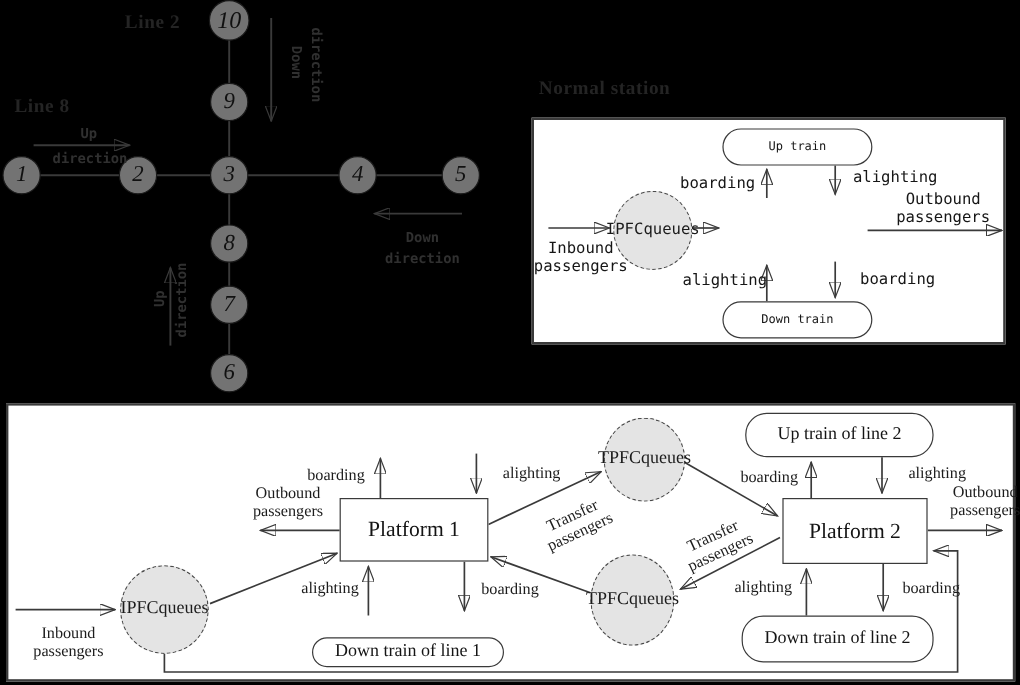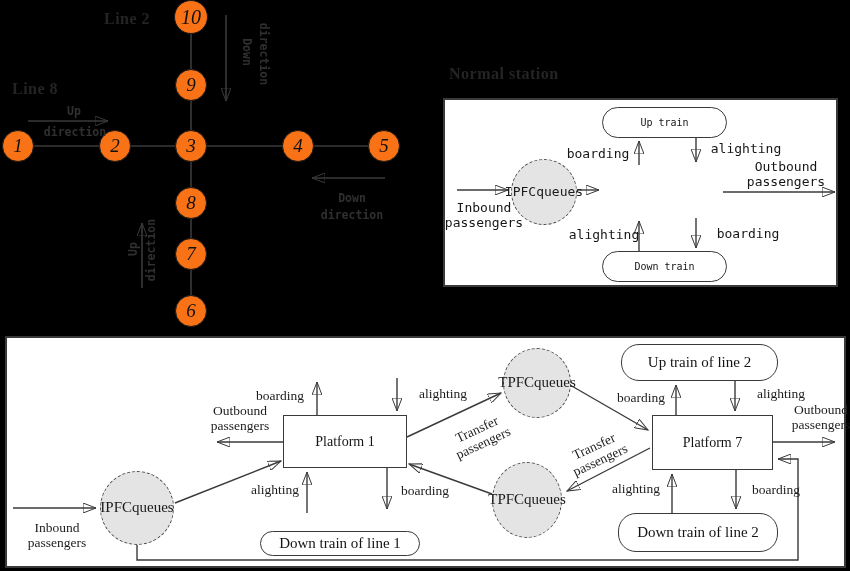--- a/index.html
+++ b/index.html
@@ -12,21 +12,21 @@
   .stage{position:absolute;left:0;top:0;width:850px;height:571px}
   .panel{position:absolute;background:var(--panel-bg);border:2px solid var(--ink);z-index:1}
   svg.wires{position:absolute;left:0;top:0;z-index:2;pointer-events:none}
   svg.wires line,svg.wires path{stroke:var(--ink);fill:none}
   .net{stroke-width:1.6px !important}
   .bx{stroke-width:1.4px !important}
   .node,.lbl,.t-title,.station,.vword{position:absolute;z-index:3;color:var(--text)}
   
   .t-title{font-family:"Liberation Serif",serif;font-weight:bold;font-size:16px;color:var(--title);letter-spacing:.5px;white-space:nowrap}
   
-  .station{width:32px;height:32px;border-radius:50%;background:#f97316;border:1.5px solid #1a1a1a;
+  .station{width:32px;height:32px;border-radius:50%;background:#737373;border:1.5px solid #1a1a1a;
     display:flex;align-items:center;justify-content:center;
     font-family:"Liberation Serif",serif;font-style:italic;font-size:19px;color:#111}
   .station.big{width:34px;height:34px;font-size:20px}
   
   .dirword{position:absolute;z-index:3;font-family:"DejaVu Sans Mono",monospace;font-weight:bold;
     font-size:11.5px;color:var(--ink-dim);white-space:nowrap;transform:translate(-50%,-50%)}
   .dirword.r90{transform:translate(-50%,-50%) rotate(90deg)}
   .dirword.rm90{transform:translate(-50%,-50%) rotate(-90deg)}
   
   .stadium{background:#fff;border:1.5px solid var(--ink);border-radius:18px;
@@ -38,21 +38,21 @@
   .mono{font-family:"DejaVu Sans Mono",monospace}
   .serif{font-family:"Liberation Serif",serif}
   
   .lbl{white-space:nowrap;transform:translate(-50%,-50%);text-align:center}
   .lbl.mono{font-size:13px;color:#161616}
   .lbl.serif{font-size:13.5px;color:#1c1c1c}
   .twoline{line-height:15px}
   .rot{transform:translate(-50%,-50%) rotate(-25deg)}
   .n-node{font-size:10px;color:#141414}
   .t-node{font-size:15px;color:#141414}
-  .t-plat{font-size:14px}
+  .t-plat{font-size:18px}
 </style>
 </head>
 <body>
 
 <div class="stage">
 
   <div class="panel" style="left:443px;top:98px;width:395px;height:189px"></div>
   <div class="panel" style="left:5px;top:336px;width:841px;height:232px"></div>
 
   <svg class="wires" width="850" height="571">
@@ -138,21 +138,21 @@
   </div>
   <div class="lbl mono twoline" style="left:786px;top:174px">
     <span>Outbound</span><br>
     <span>passengers</span>
   </div>
 
 
   <div class="node rect serif t-node t-plat" style="left:283px;top:415px;width:124px;height:53px">Platform 1</div>
   <div class="node stadium serif t-node" style="left:260px;top:531px;width:160px;height:25px">Down train of line 1</div>
   <div class="node stadium serif t-node" style="left:621px;top:344px;width:157px;height:37px">Up train of line 2</div>
-  <div class="node rect serif t-node t-plat" style="left:652px;top:415px;width:121px;height:55px">Platform 7</div>
+  <div class="node rect serif t-node t-plat" style="left:652px;top:415px;width:121px;height:55px">Platform 2</div>
   <div class="node stadium serif t-node" style="left:618px;top:513px;width:160px;height:39px">Down train of line 2</div>
 
   <div class="node queue serif" style="left:100px;top:471px;width:74px;height:74px;font-size:15px">
     <span>IPFC</span>
     <span>queues</span>
   </div>
   <div class="node queue serif" style="left:503px;top:348px;width:68px;height:70px;font-size:15px">
     <span>TPFC</span>
     <span>queues</span>
   </div>

